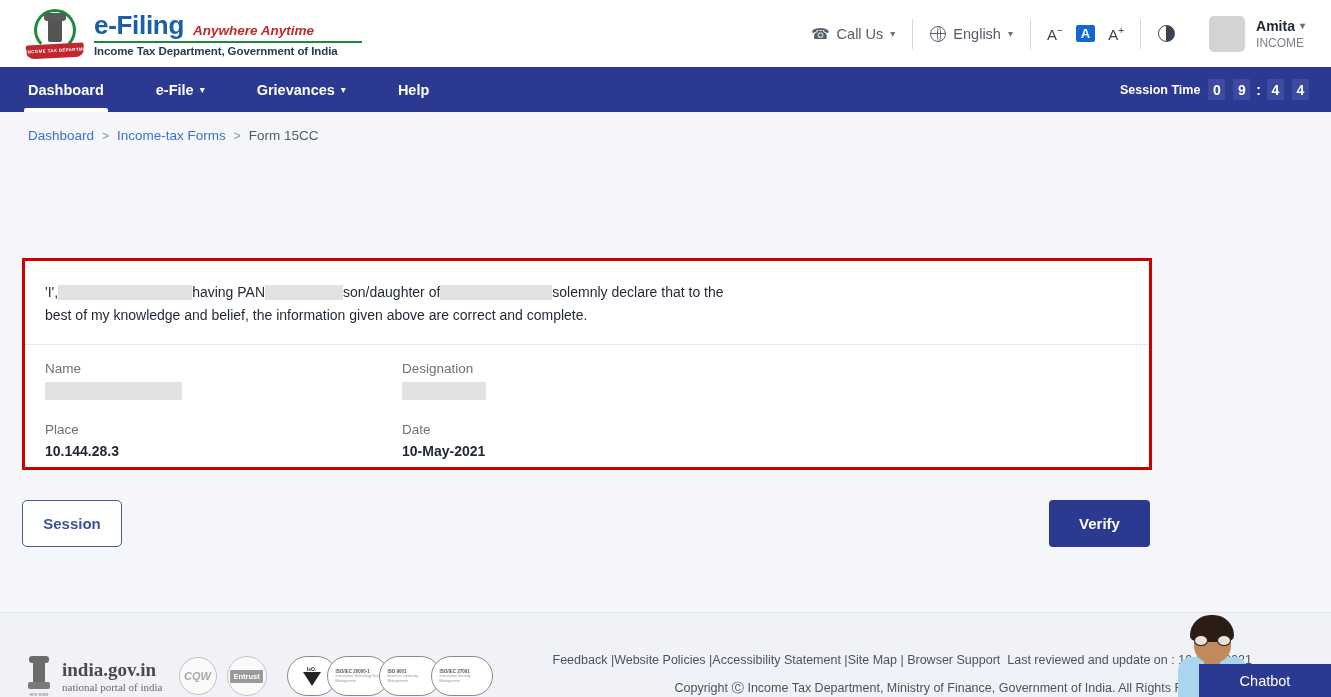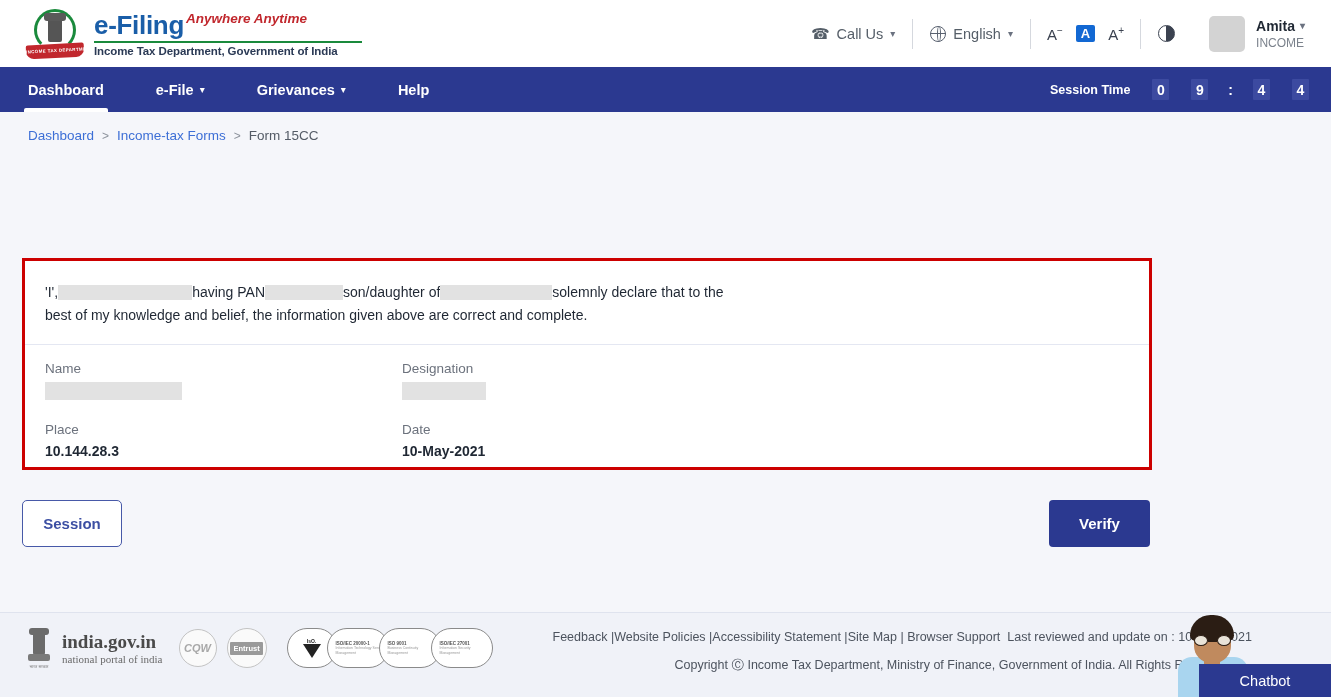--- a/index.html
+++ b/index.html
@@ -36,21 +36,21 @@
   .emblem .ribbon {
     position: absolute; left: 0px; bottom: 2px; width: 58px; height: 14px;
     background: #c1272d; border-radius: 2px 2px 8px 8px;
     transform: rotate(-3deg);
   }
   .emblem .ribbon span {
     display:block; color:#fff; font-size:4.4px; letter-spacing:.4px;
     text-align:center; line-height:14px; font-weight:bold; white-space:nowrap;
   }
   .brand-text { line-height: 1; padding-top: 2px; }
-  .brand-line1 { display: flex; align-items: flex-start; gap: 2px; }
+  .brand-line1 { display: flex; align-items: flex-end; gap: 9px; }
   .efiling { font-size: 26px; font-weight: bold; color: #1a5ea8; letter-spacing: -0.3px; }
   .tagline { font-size: 13.5px; font-style: italic; font-weight: bold; color: #c1272d; }
   .brand-rule { height: 2px; background: #1a8a3c; margin: 3px 0 3px 0; width: 268px; }
   .brand-line2 { font-size: 11.5px; color: #2b3a55; font-weight: bold; letter-spacing: -0.1px; }
 
   .hdr-right {
     margin-left: auto; display: flex; align-items: center; gap: 0;
     padding-right: 8px;
   }
   .hdr-item {
@@ -91,21 +91,21 @@
     color: #ffffff; font-size: 14.5px; font-weight: bold;
     padding: 0 0; margin-right: 52px; cursor: pointer;
     display: flex; align-items: center; gap: 6px; height: 45px; position: relative;
   }
   .nav-item.active:after {
     content: ""; position: absolute; left: -4px; right: -4px; bottom: 0;
     height: 4px; background: #ffffff; border-radius: 2px 2px 0 0;
   }
   .nav-caret { font-size: 10px; font-weight: normal; }
   .session {
-    margin-left: auto; margin-right: 22px; display: flex; align-items: center; gap: 22px;
+    margin-left: auto; margin-right: 22px; display: flex; align-items: center; gap: 8px;
   }
   .session-label { color: #fff; font-size: 12.5px; font-weight: bold; }
   .digit {
     background: #3c4aa0; color: #fff; font-size: 14px; font-weight: bold;
     width: 17px; height: 21px; display: flex; align-items: center; justify-content: center;
     border-radius: 1px;
   }
   .colon { color: #fff; font-weight: bold; font-size: 14px; margin: 0 -2px; }
 
   
@@ -159,21 +159,21 @@
     position: absolute; right: 2px; top: 0; width: 101px; height: 47px;
     background: #2b3990; border: none; border-radius: 4px;
     color: #ffffff; font-size: 15px; font-weight: bold; cursor: pointer;
     font-family: "Liberation Sans", sans-serif;
   }
 
   
   .footer {
     position: absolute; left: 0; bottom: 0; width: 1331px; height: 85px;
     background: #f0f2f8; border-top: 1px solid #dfe3ee;
-    display: flex; align-items: flex-start; padding-top: 14px;
+    display: flex; align-items: flex-end; padding-top: 14px;
   }
   .fleft { display: flex; align-items: center; gap: 10px; padding-left: 26px; }
   .ft-emblem { width: 26px; height: 42px; position: relative; }
   .ft-emblem .p { position:absolute; left:7px; top:4px; width:12px; height:24px; background:#6b6b6b; border-radius:2px; }
   .ft-emblem .p:before { content:""; position:absolute; left:-4px; top:-3px; width:20px; height:7px; background:#6b6b6b; border-radius:3px; }
   .ft-emblem .b { position:absolute; left:2px; bottom:8px; width:22px; height:7px; background:#7a7a7a; border-radius:2px; }
   .ft-emblem .t { position:absolute; left:0; bottom:0; width:26px; font-size:4px; color:#6b6b6b; text-align:center; }
   .indiagov { line-height: 1.15; }
   .ig1 { font-family: "Liberation Serif", serif; font-size: 19px; color: #4a4a4a; font-weight: bold; }
   .ig2 { font-family: "Liberation Serif", serif; font-size: 11px; color: #6a6a6a; }

